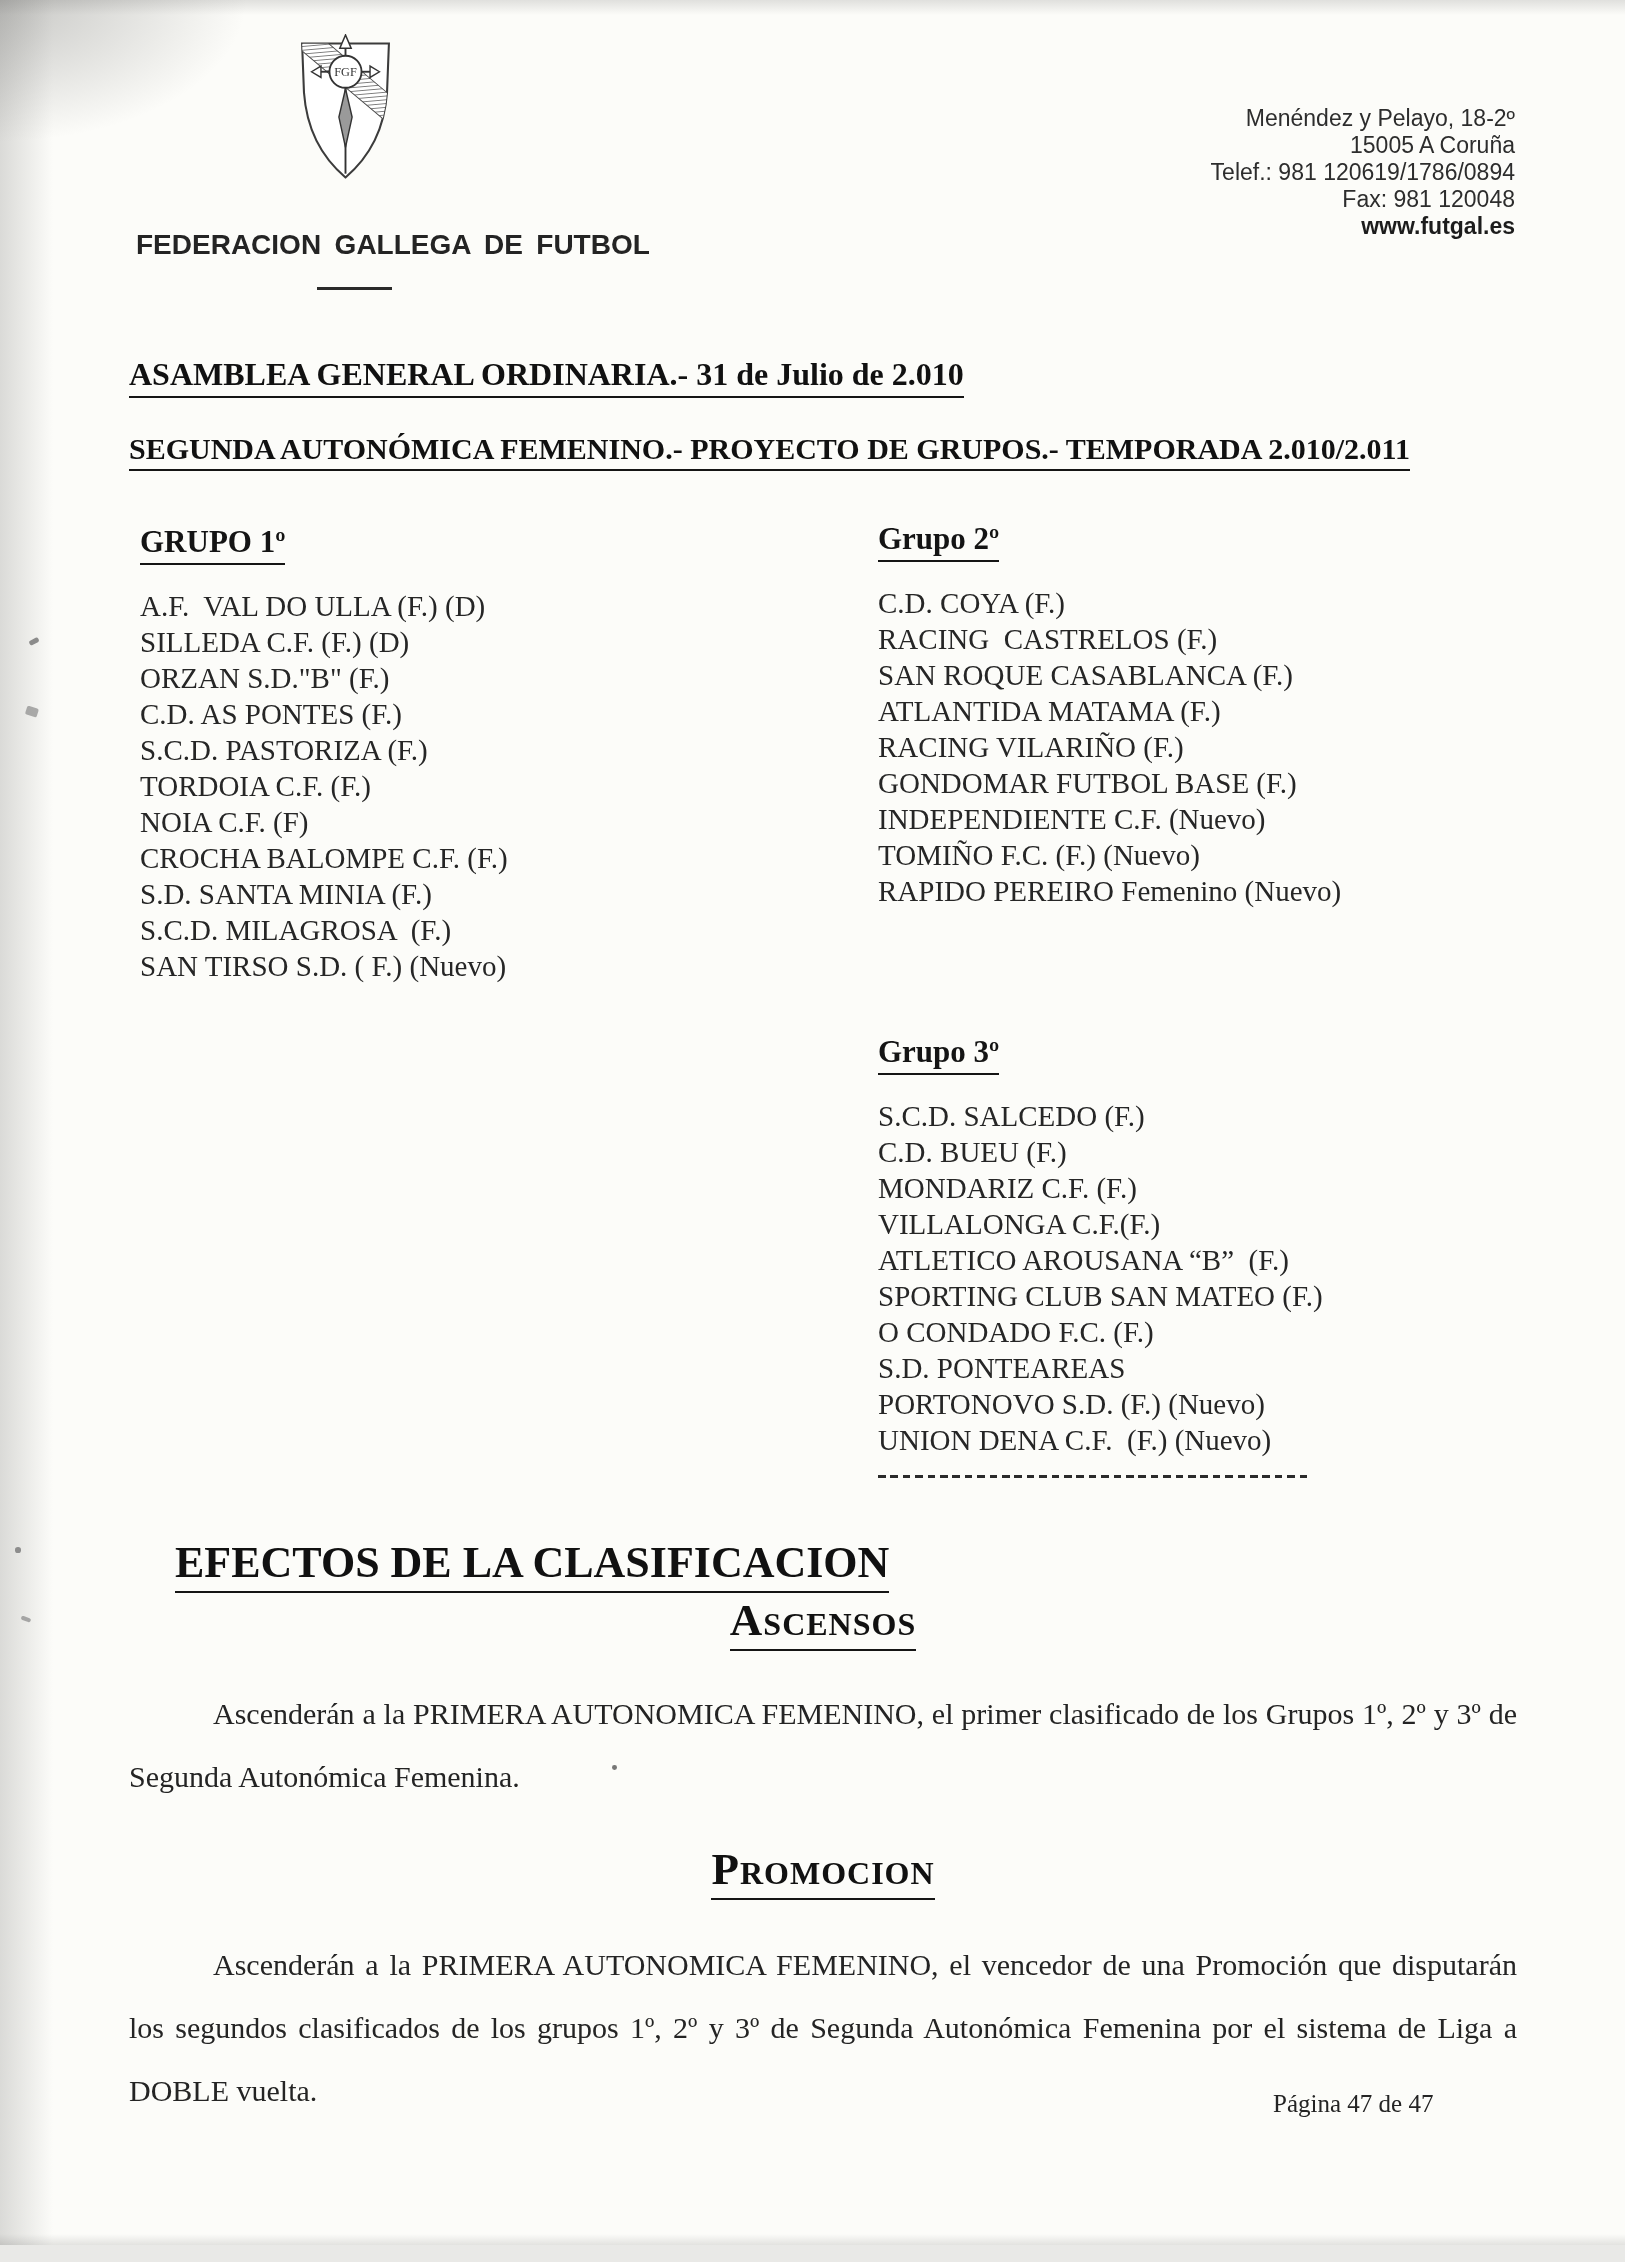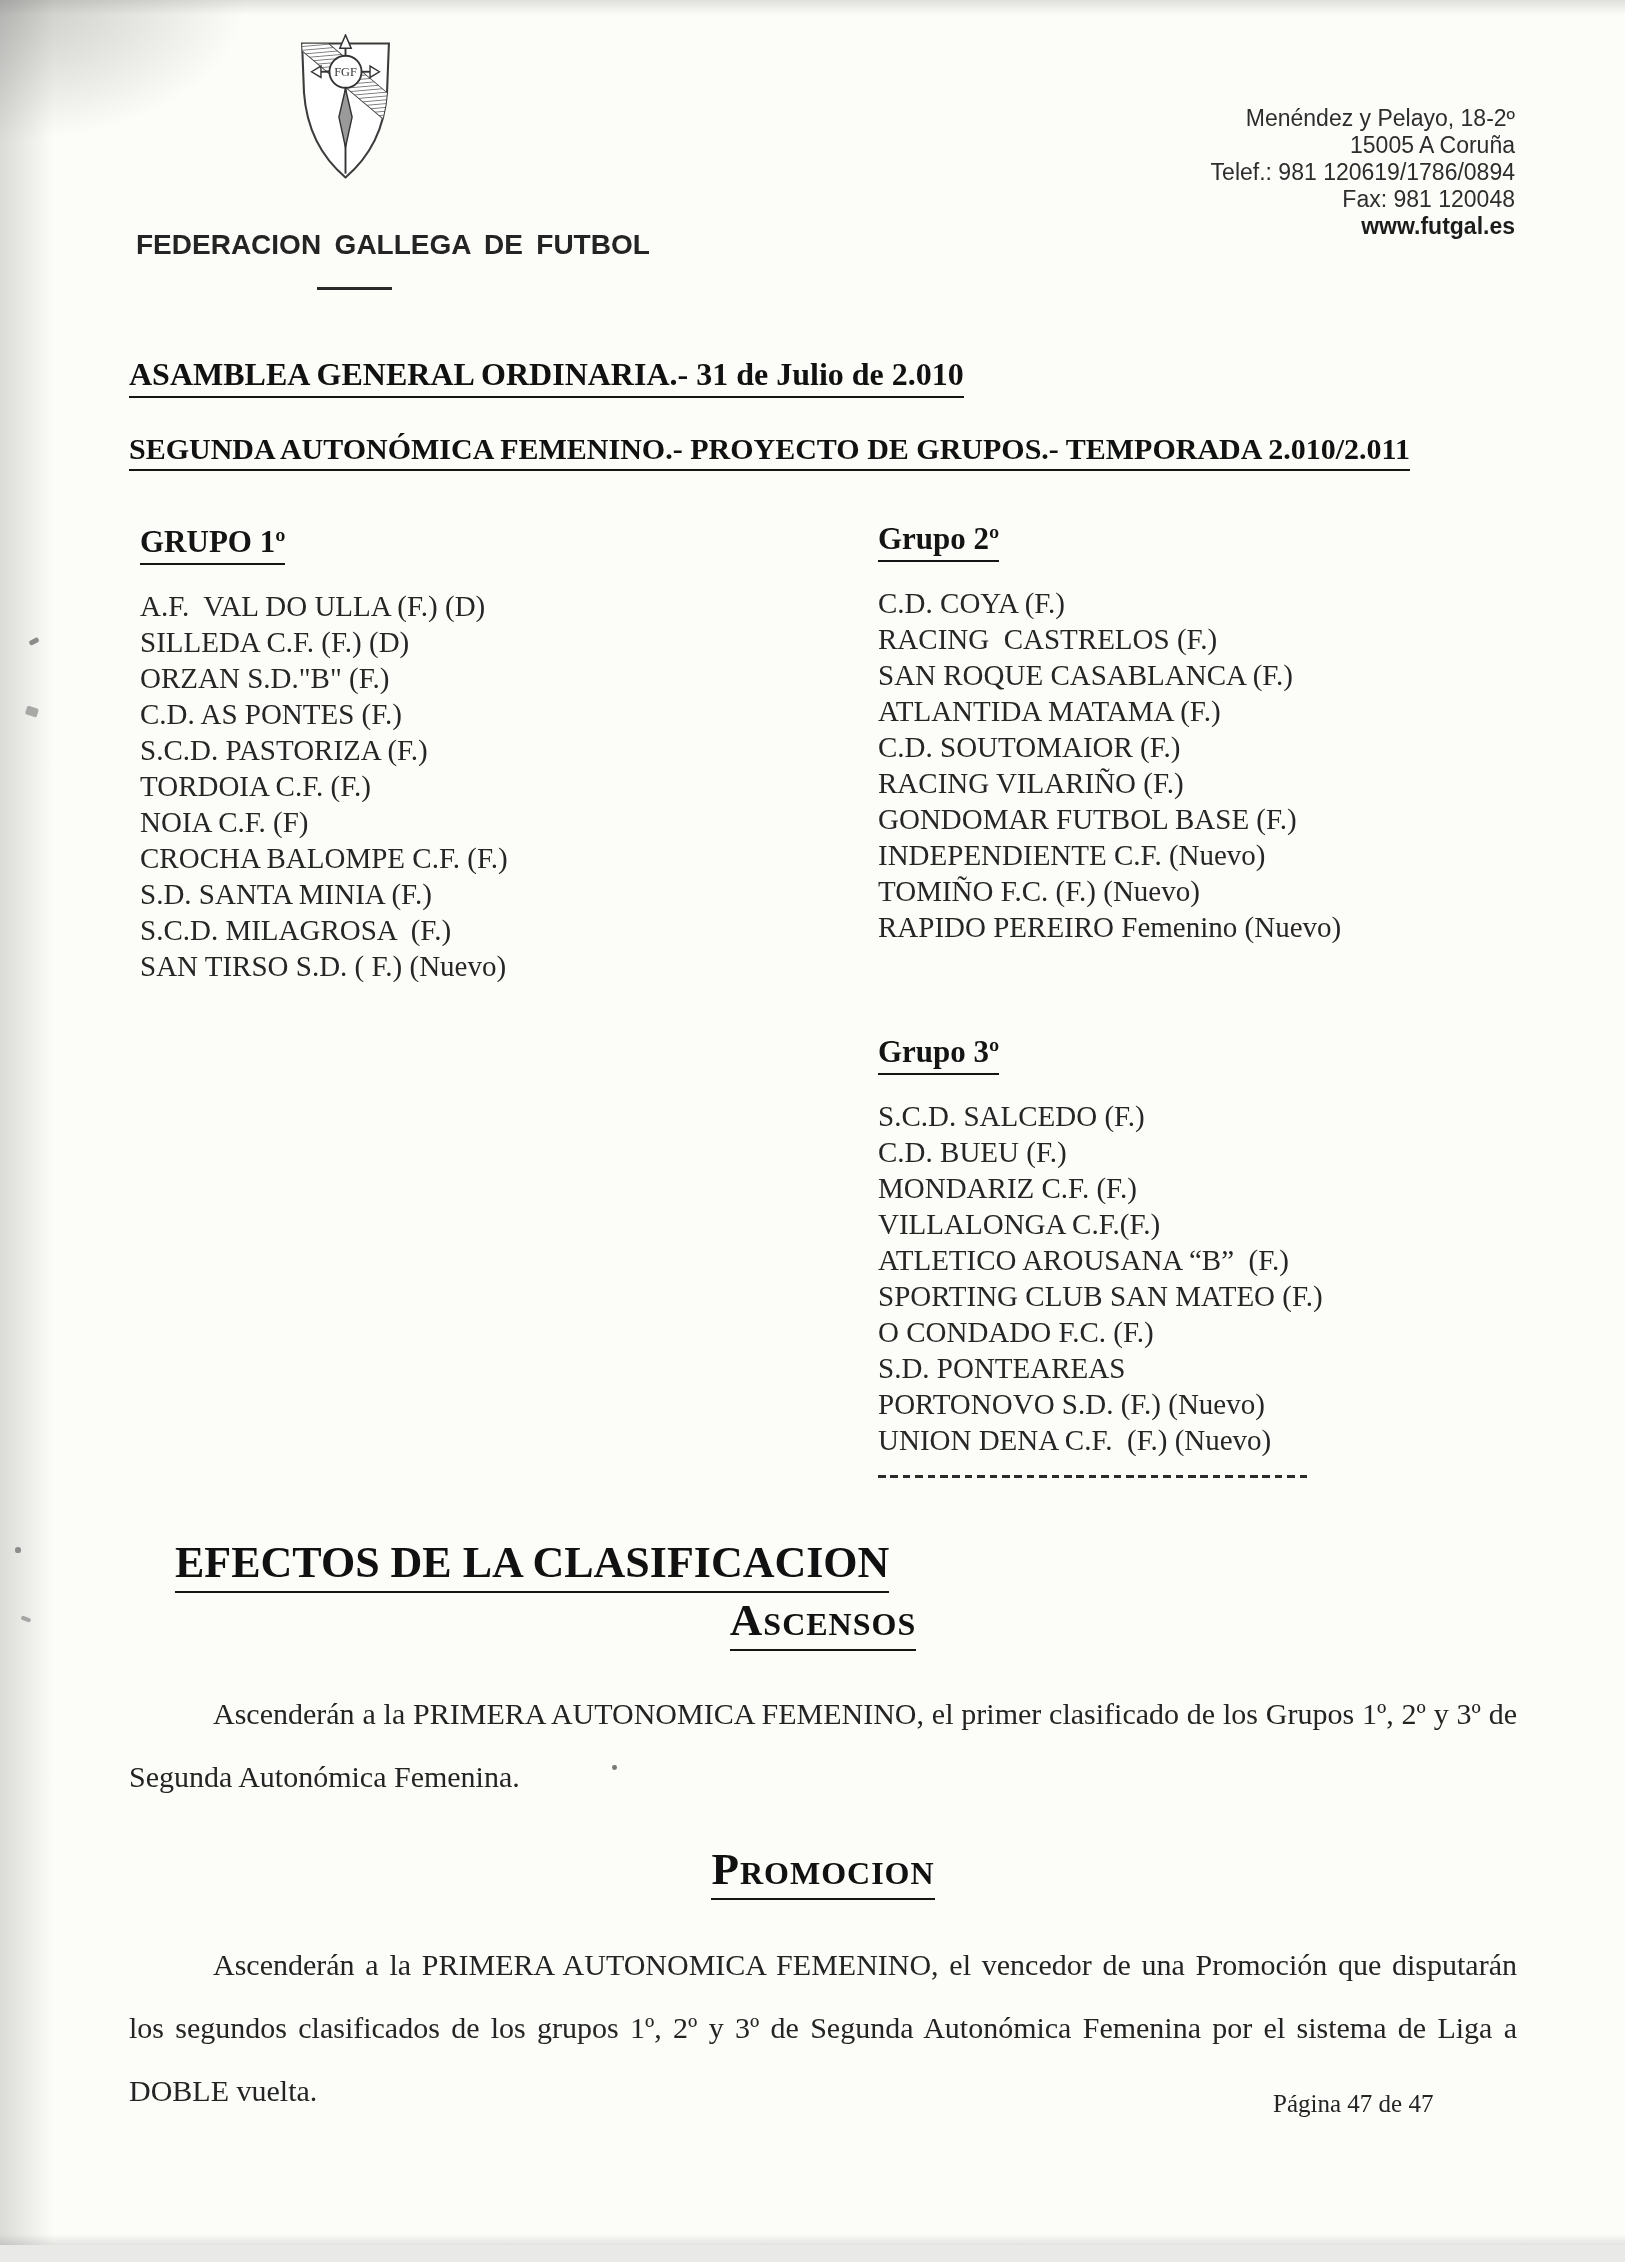--- a/index.html
+++ b/index.html
@@ -162,21 +162,20 @@
 
   <div class="abs group group2">
     <div class="group-heading">
       <span class="u">Grupo 2º</span>
     </div>
     <div>
         <div class="team-line">C.D. COYA (F.)</div>
         <div class="team-line">RACING  CASTRELOS (F.)</div>
         <div class="team-line">SAN ROQUE CASABLANCA (F.)</div>
         <div class="team-line">ATLANTIDA MATAMA (F.)</div>
-        <div class="team-line">C.D. SOUTOMAIOR (F.)</div>
         <div class="team-line">RACING VILARIÑO (F.)</div>
         <div class="team-line">GONDOMAR FUTBOL BASE (F.)</div>
         <div class="team-line">INDEPENDIENTE C.F. (Nuevo)</div>
         <div class="team-line">TOMIÑO F.C. (F.) (Nuevo)</div>
         <div class="team-line">RAPIDO PEREIRO Femenino (Nuevo)</div>
       </div>
   </div>
 
   <div class="abs group group3">
     <div class="group-heading">

